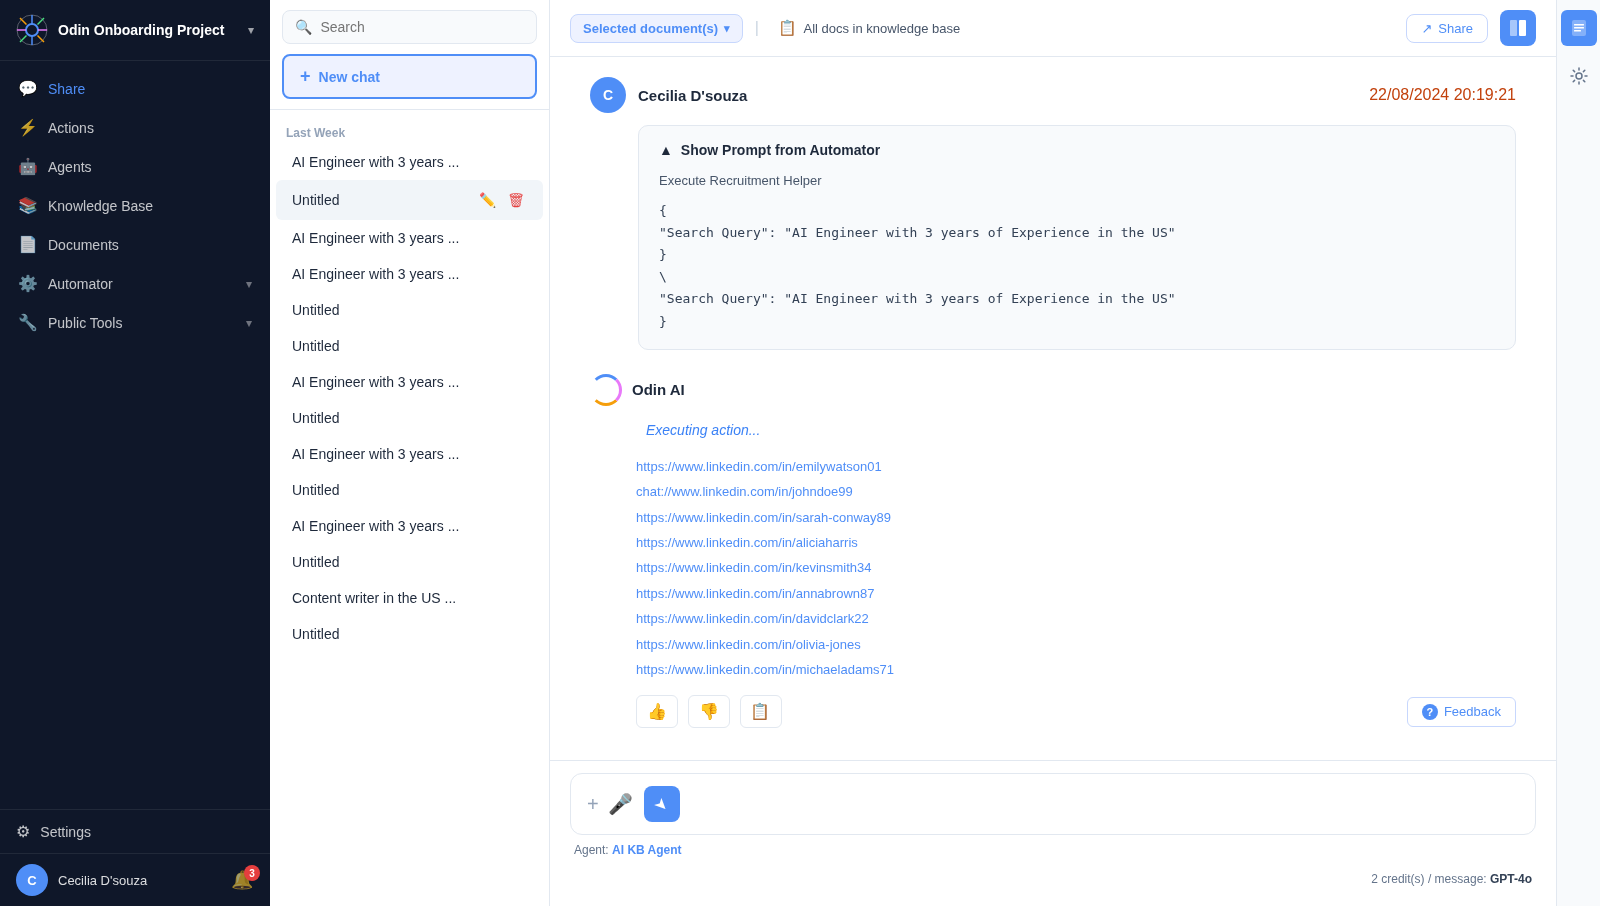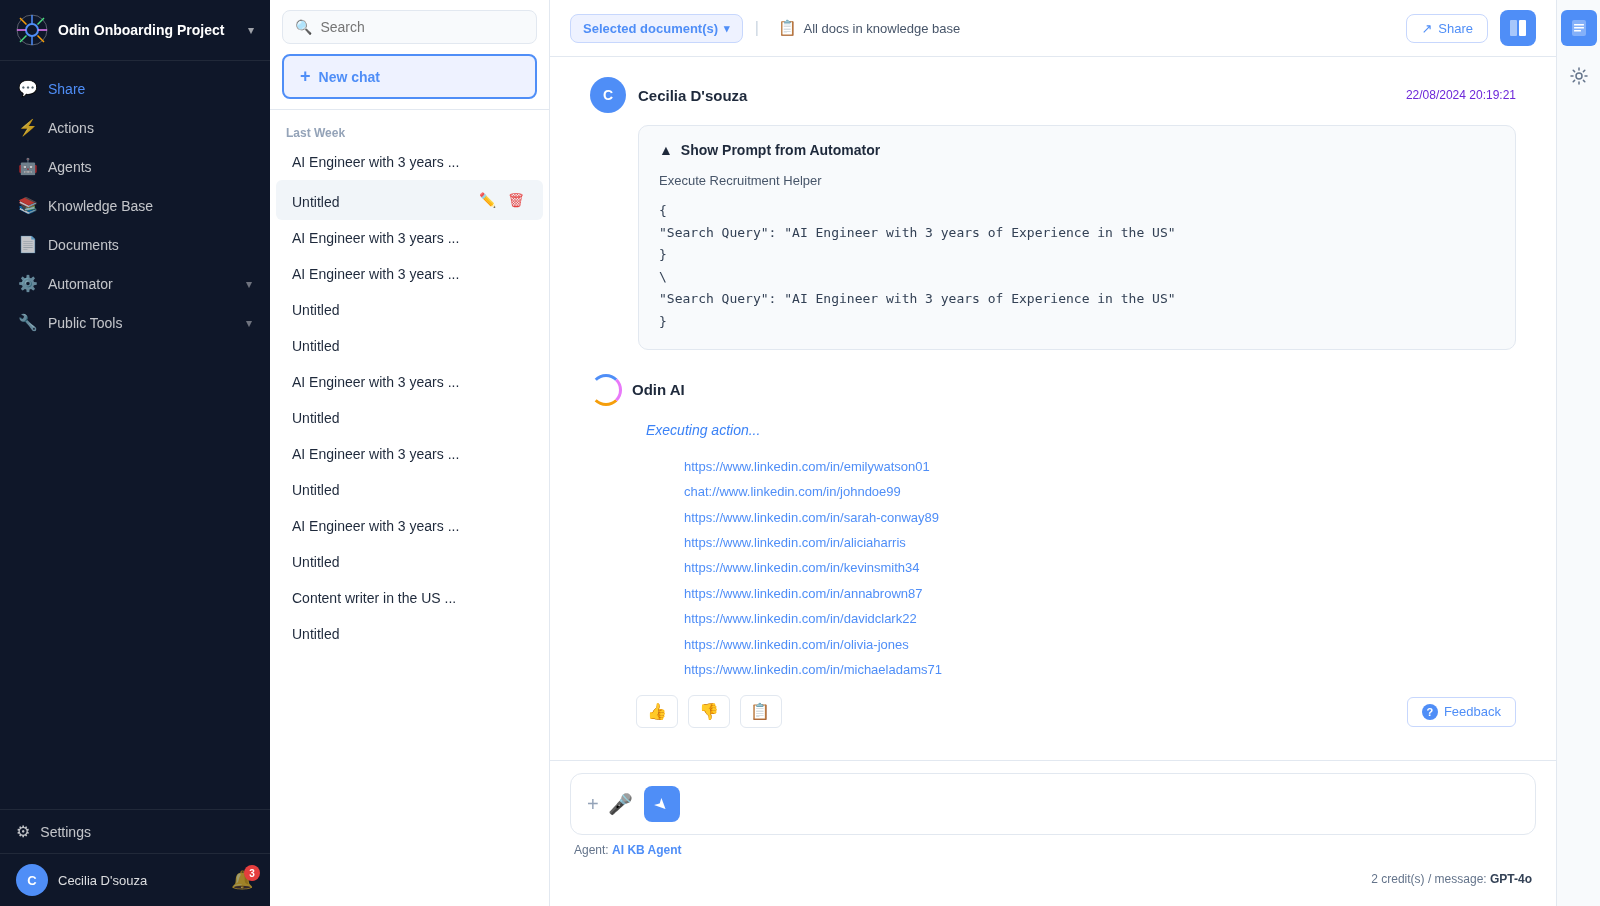--- a/index.html
+++ b/index.html
@@ -155,21 +155,21 @@
     .chat-list-body { flex: 1; overflow-y: auto; padding: 8px 0; }
     .chat-section-label {
       font-size: 12px;
       font-weight: 600;
       color: #94a3b8;
       padding: 8px 16px 4px;
       text-transform: none;
     }
     .chat-list-item {
       display: flex;
-      align-items: flex-end;
+      align-items: center;
       justify-content: space-between;
       padding: 10px 16px;
       cursor: pointer;
       font-size: 14px;
       color: #1e293b;
       border-radius: 6px;
       margin: 0 6px;
       transition: background 0.12s;
     }
     .chat-list-item.active { background: #f1f5f9; }
@@ -280,21 +280,21 @@
       border-radius: 50%;
       background: #4f8ef7;
       display: flex;
       align-items: center;
       justify-content: center;
       font-size: 14px;
       font-weight: 700;
       color: #fff;
     }
     .message-username { font-size: 15px; font-weight: 600; color: #1e293b; }
-    .message-timestamp { font-size: 12px; color: #6d28d9; }
+    .message-timestamp { font-size: 16px; color: #c2410c; }
 
     .prompt-block {
       background: #f8fafc;
       border: 1px solid #e2e8f0;
       border-radius: 10px;
       padding: 16px 20px;
       margin-left: 48px;
     }
     .prompt-toggle {
       display: flex;
@@ -344,21 +344,20 @@
       font-style: italic;
       color: #3b82f6;
       margin-bottom: 12px;
       font-size: 14px;
       margin-left: 10px;
     }
     .links-list {
       display: flex;
       flex-direction: column;
       gap: 2px;
-      margin-left: 48px;
     }
     .linkedin-link {
       color: #4f8ef7;
       font-size: 13px;
       text-decoration: none;
     }
 
     .message-actions {
       display: flex;
       align-items: center;

